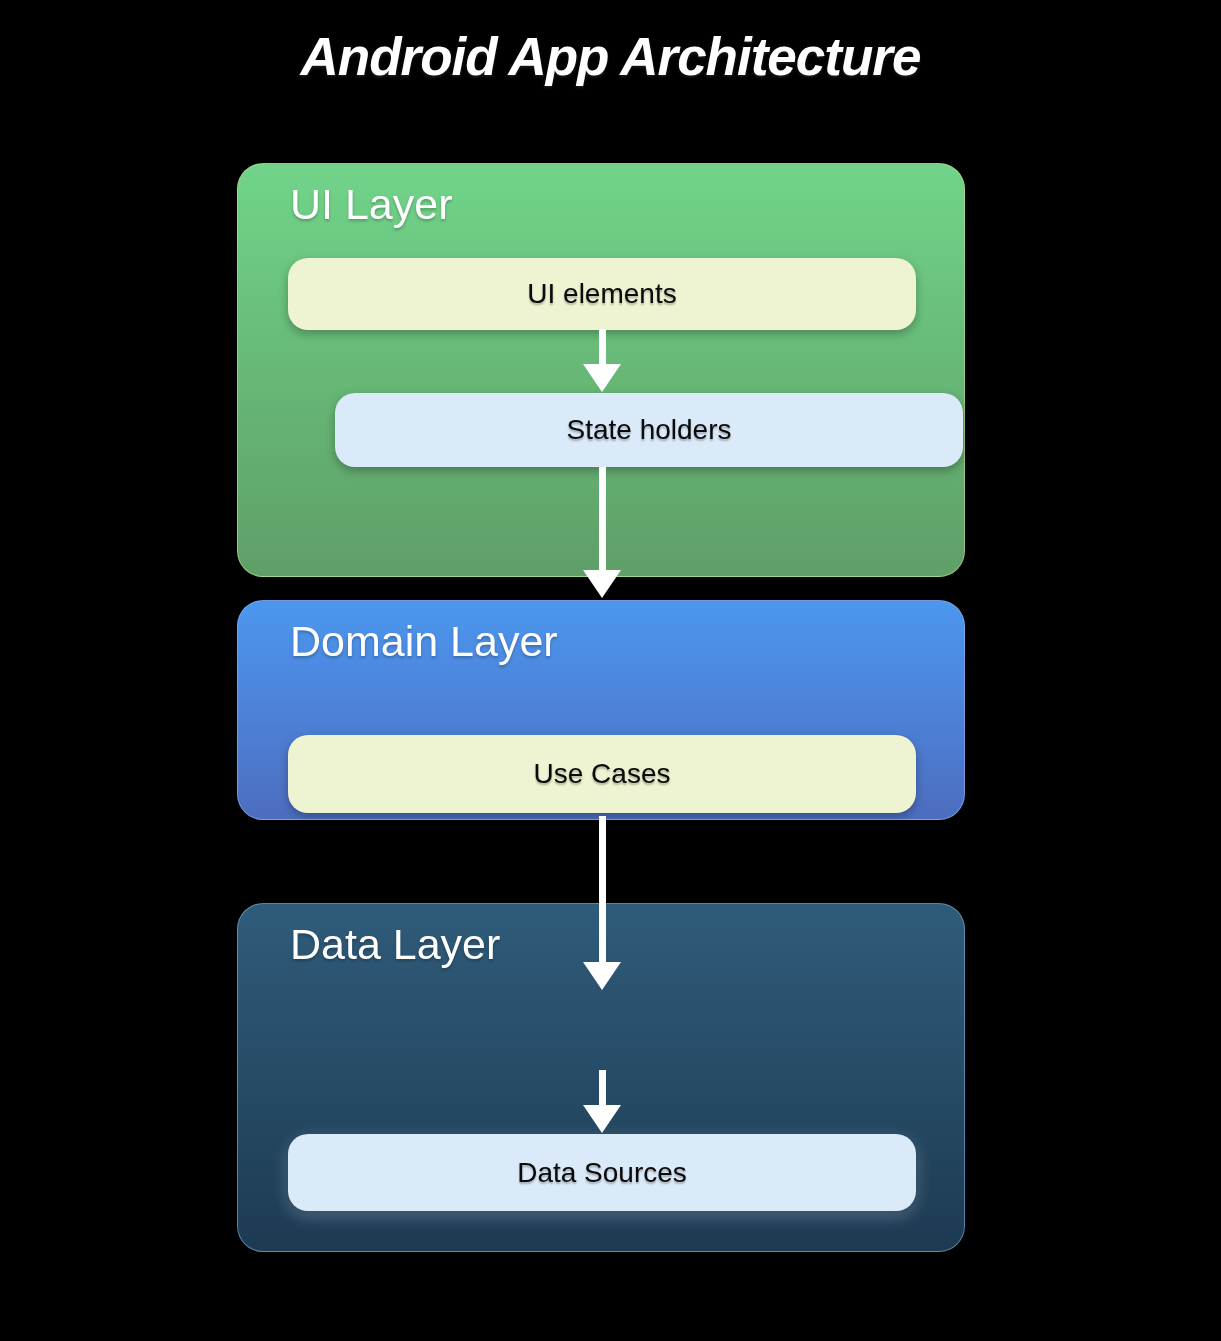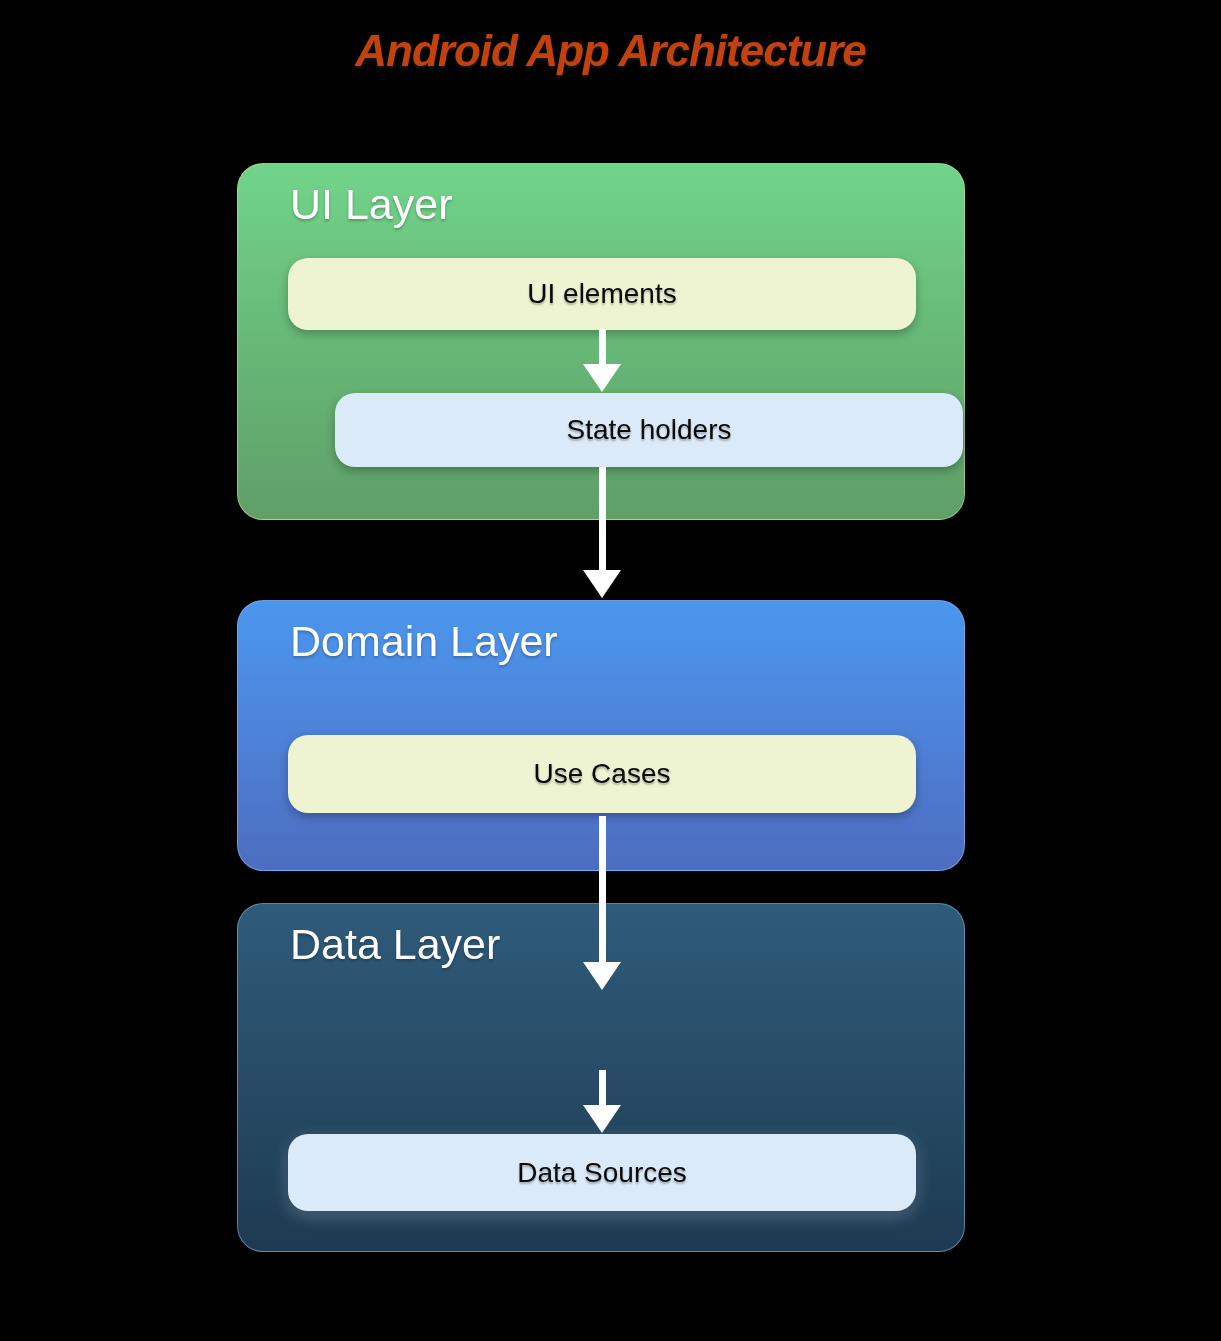--- a/index.html
+++ b/index.html
@@ -14,45 +14,45 @@
     height: 1341px;
     background: #000000;
     overflow: hidden;
   }
   .page-title {
     position: absolute;
     left: 0;
     top: 26px;
     width: 1221px;
     text-align: center;
-    font-size: 44px;
+    font-size: 53px;
     font-weight: 700;
     font-style: italic;
-    color: #c2410c;
+    color: #ffffff;
     letter-spacing: -1px;
     text-shadow: 0 2px 3px rgba(60,60,60,0.45);
     margin: 0;
   }
   .layer {
     position: absolute;
     left: 237px;
     width: 728px;
     border-radius: 26px;
     box-shadow: 0 8px 22px rgba(0,0,0,0.65);
     box-sizing: border-box;
   }
   .layer-ui {
     top: 163px;
-    height: 357px;
+    height: 414px;
     background: linear-gradient(180deg, #71d48a 0%, #68bb79 45%, #5f9f68 100%);
     border: 1.5px solid rgba(196, 224, 138, 0.55);
   }
   .layer-domain {
     top: 600px;
-    height: 271px;
+    height: 220px;
     background: linear-gradient(180deg, #4b97ee 0%, #4d80d6 55%, #4d6dbf 100%);
     border: 1.5px solid rgba(140, 180, 240, 0.6);
   }
   .layer-data {
     top: 903px;
     height: 349px;
     background: linear-gradient(180deg, #2f5b7a 0%, #264a64 55%, #1d3a52 100%);
     border: 1.5px solid rgba(120, 170, 210, 0.65);
   }
   .layer-name {

